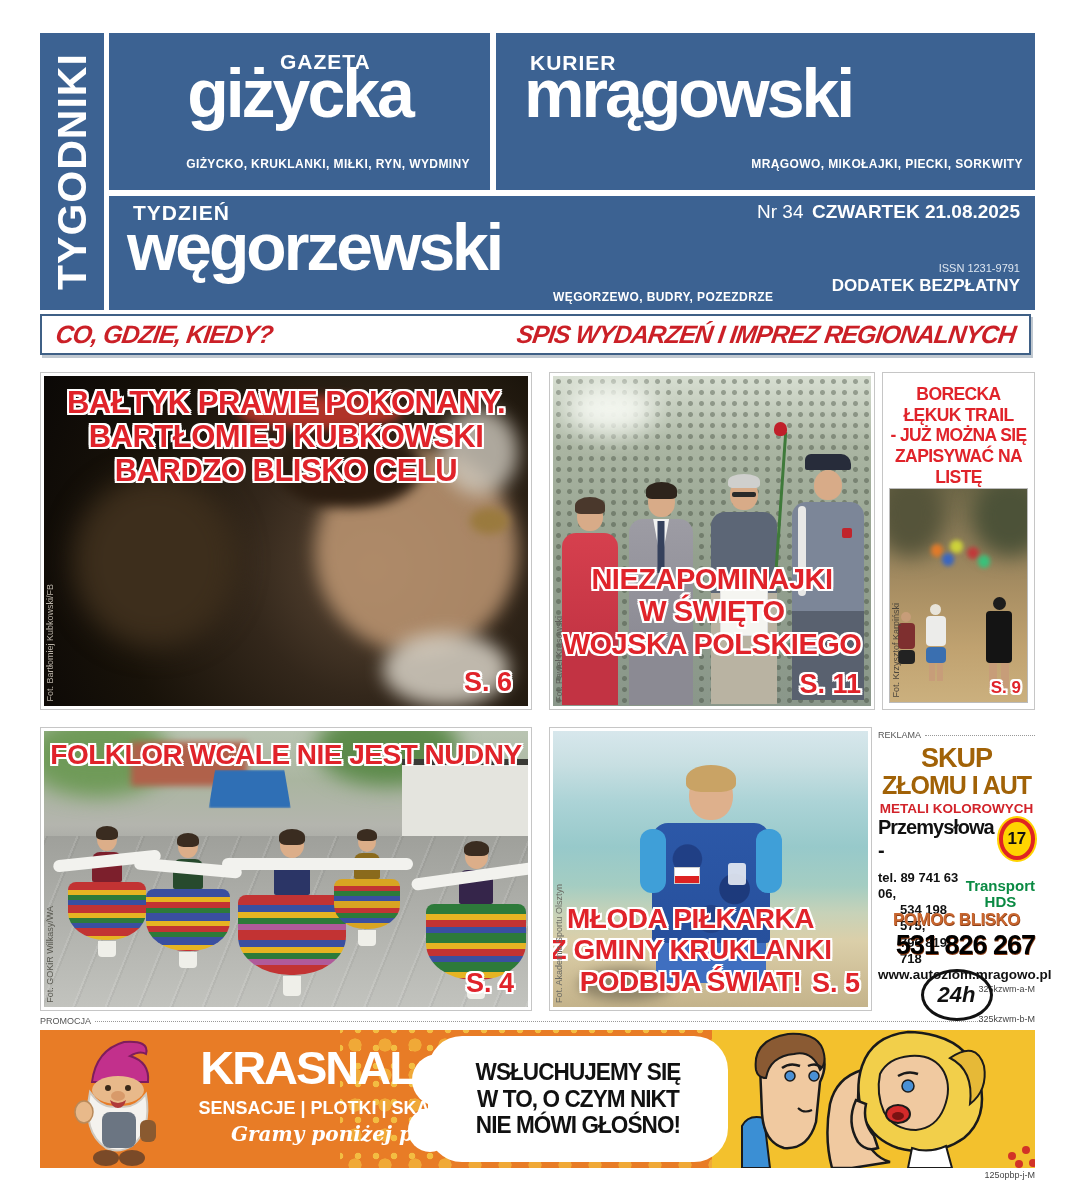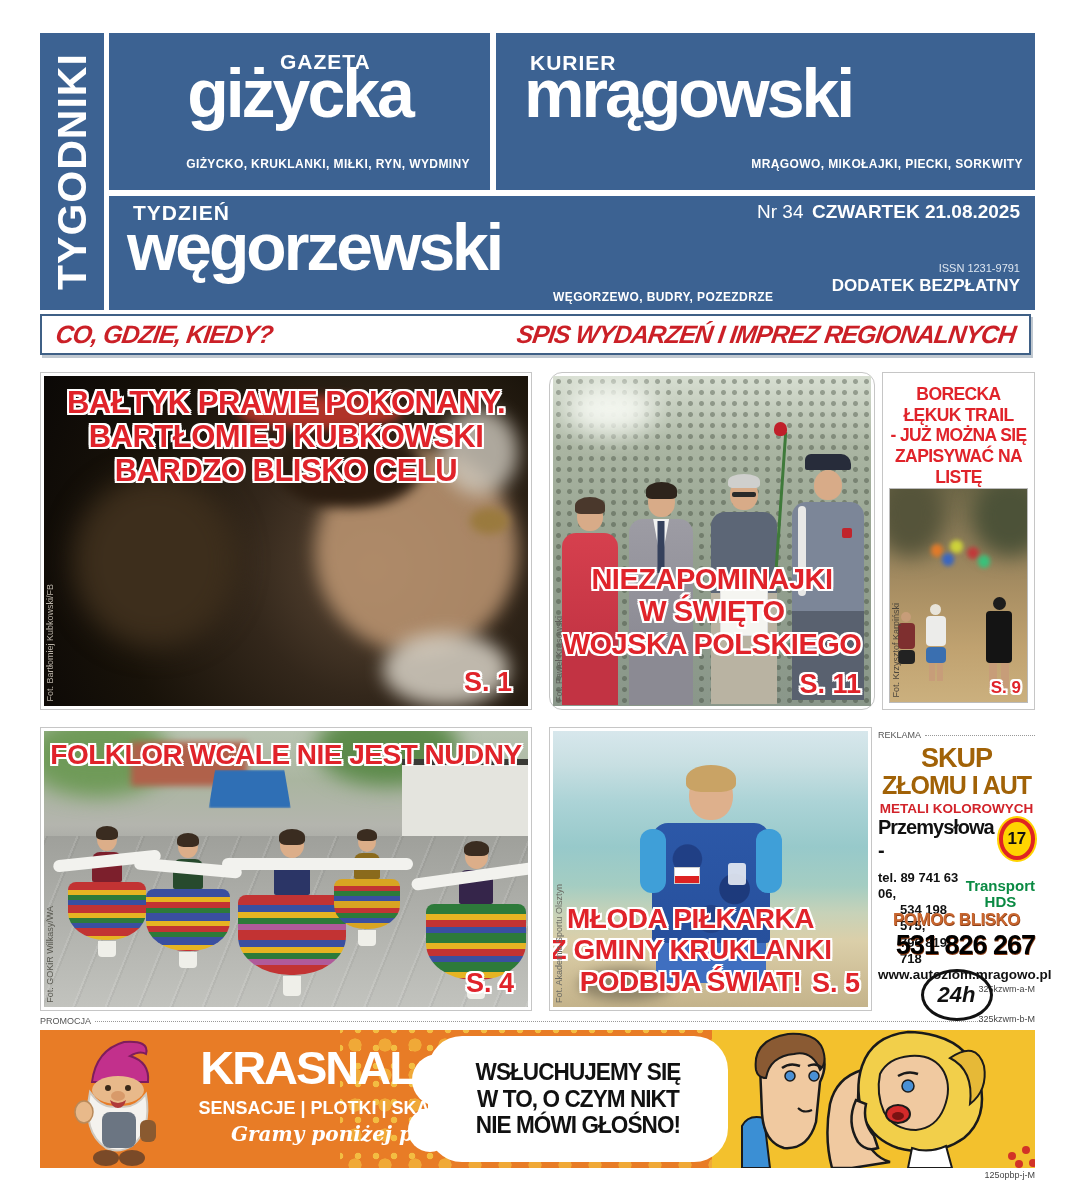--- a/index.html
+++ b/index.html
@@ -155,26 +155,26 @@
       <div class="blob" style="left:56%;top:22%;width:42%;height:62%;background:#bd9672;opacity:.85;"></div>
       <div class="blob" style="left:48%;top:16%;width:30%;height:24%;background:#2a1c10;filter:blur(6px);"></div>
       <div class="blob" style="left:40%;top:6%;width:34%;height:10%;background:#b03328;filter:blur(5px);"></div>
       <div class="blob" style="left:82%;top:10%;width:16%;height:26%;background:#cfcabf;opacity:.8;"></div>
       <div class="blob" style="left:70%;top:78%;width:26%;height:22%;background:#d8d2c6;opacity:.85;"></div>
       <div class="blob" style="left:6%;top:30%;width:34%;height:52%;background:#3d2e1c;filter:blur(14px);"></div>
       <div class="blob" style="left:88%;top:40%;width:8%;height:8%;background:#9a7a3e;filter:blur(4px);"></div>
       <div class="hl" style="top:10px;font-size:31px;line-height:1.1;">BAŁTYK PRAWIE POKONANY.
 BARTŁOMIEJ KUBKOWSKI
 BARDZO BLISKO CELU</div>
-      <div class="pref" style="right:16px;bottom:8px;">S. 1</div>
+      <div class="pref" style="right:16px;bottom:8px;">S. 6</div>
       <div class="credit" style="color:#b8b1a6;">Fot. Bartłomiej Kubkowski/FB</div>
     </div>
   </div>
 
-  <div class="card" style="left:549px;top:372px;width:326px;height:338px;border-radius:13px;">
+  <div class="card" style="left:549px;top:372px;width:326px;height:338px;">
     <div class="ph photo2">
       <div class="net"></div>
       <div class="blob" style="left:4%;top:2%;width:28%;height:16%;background:#f2f5ee;filter:blur(12px);"></div>
 
       <div class="person" style="left:2%;width:62px;height:205px;">
         <div class="p-head" style="width:26px;height:30px;">
             <div class="p-hair" style="background:#4a382c;"></div>
           </div>
         <div class="p-body" style="width:56px;height:172px;background:linear-gradient(180deg,#d6404e,#c23343 70%);"></div>
       </div>

